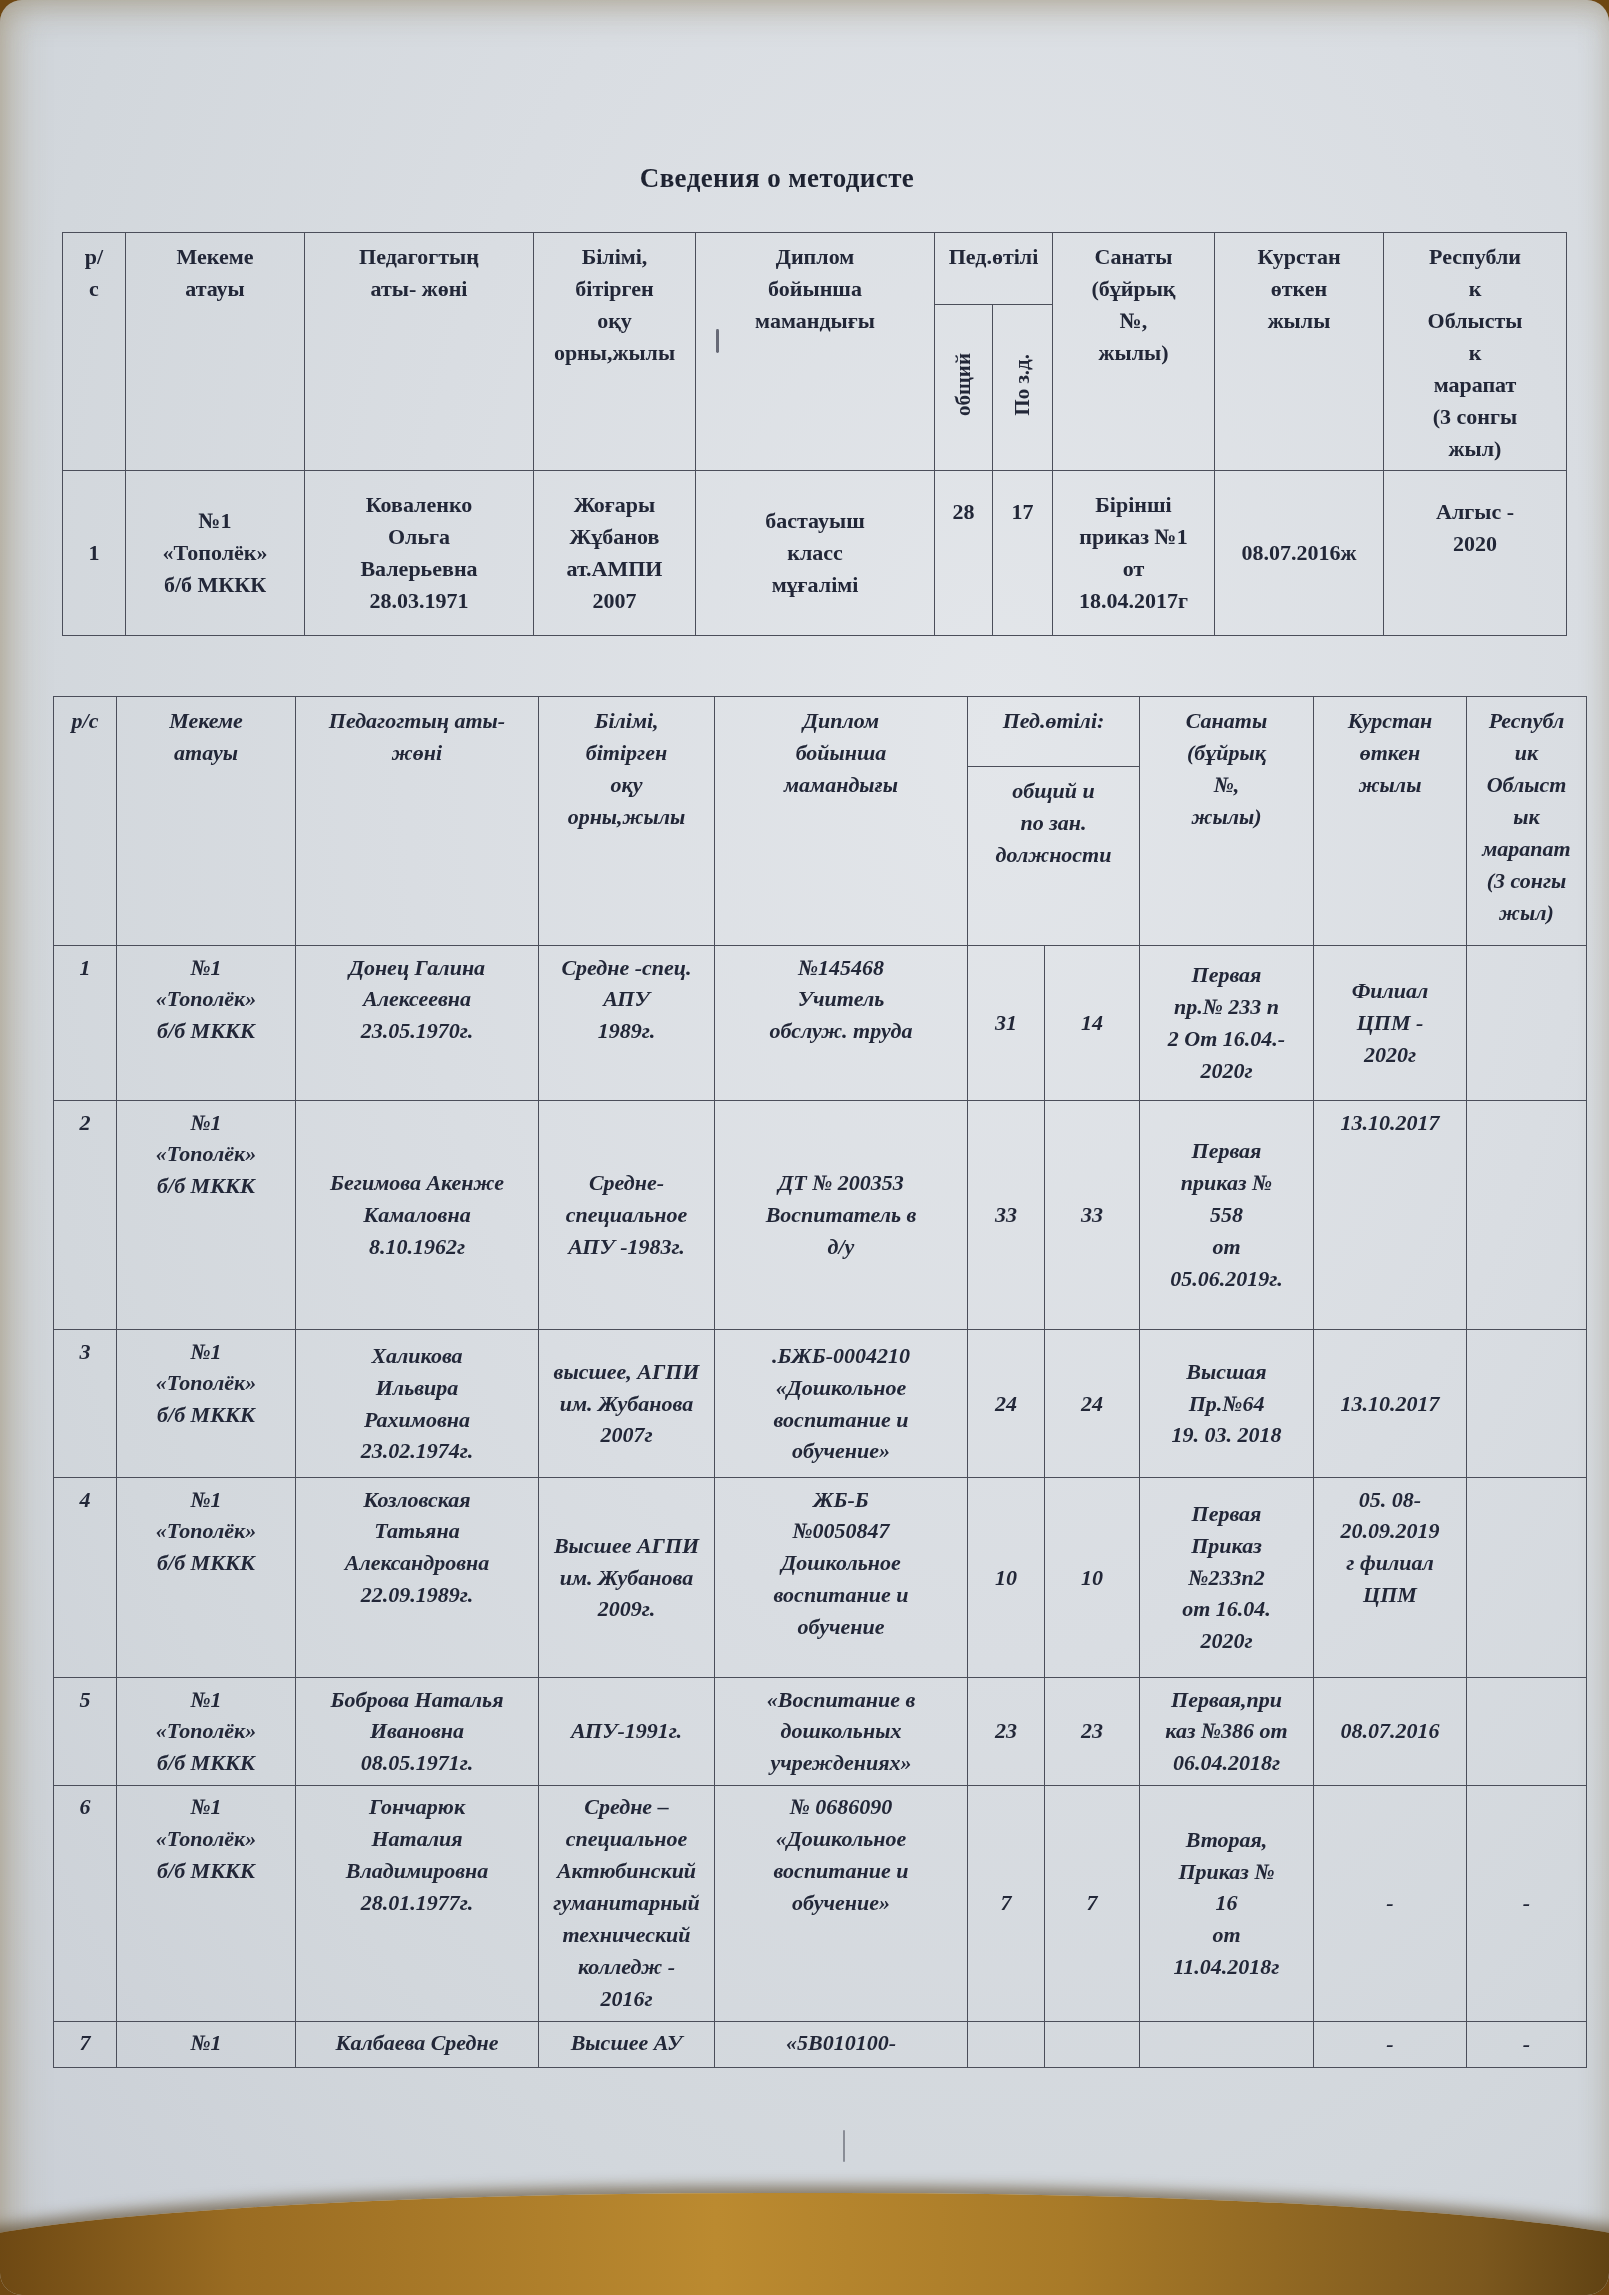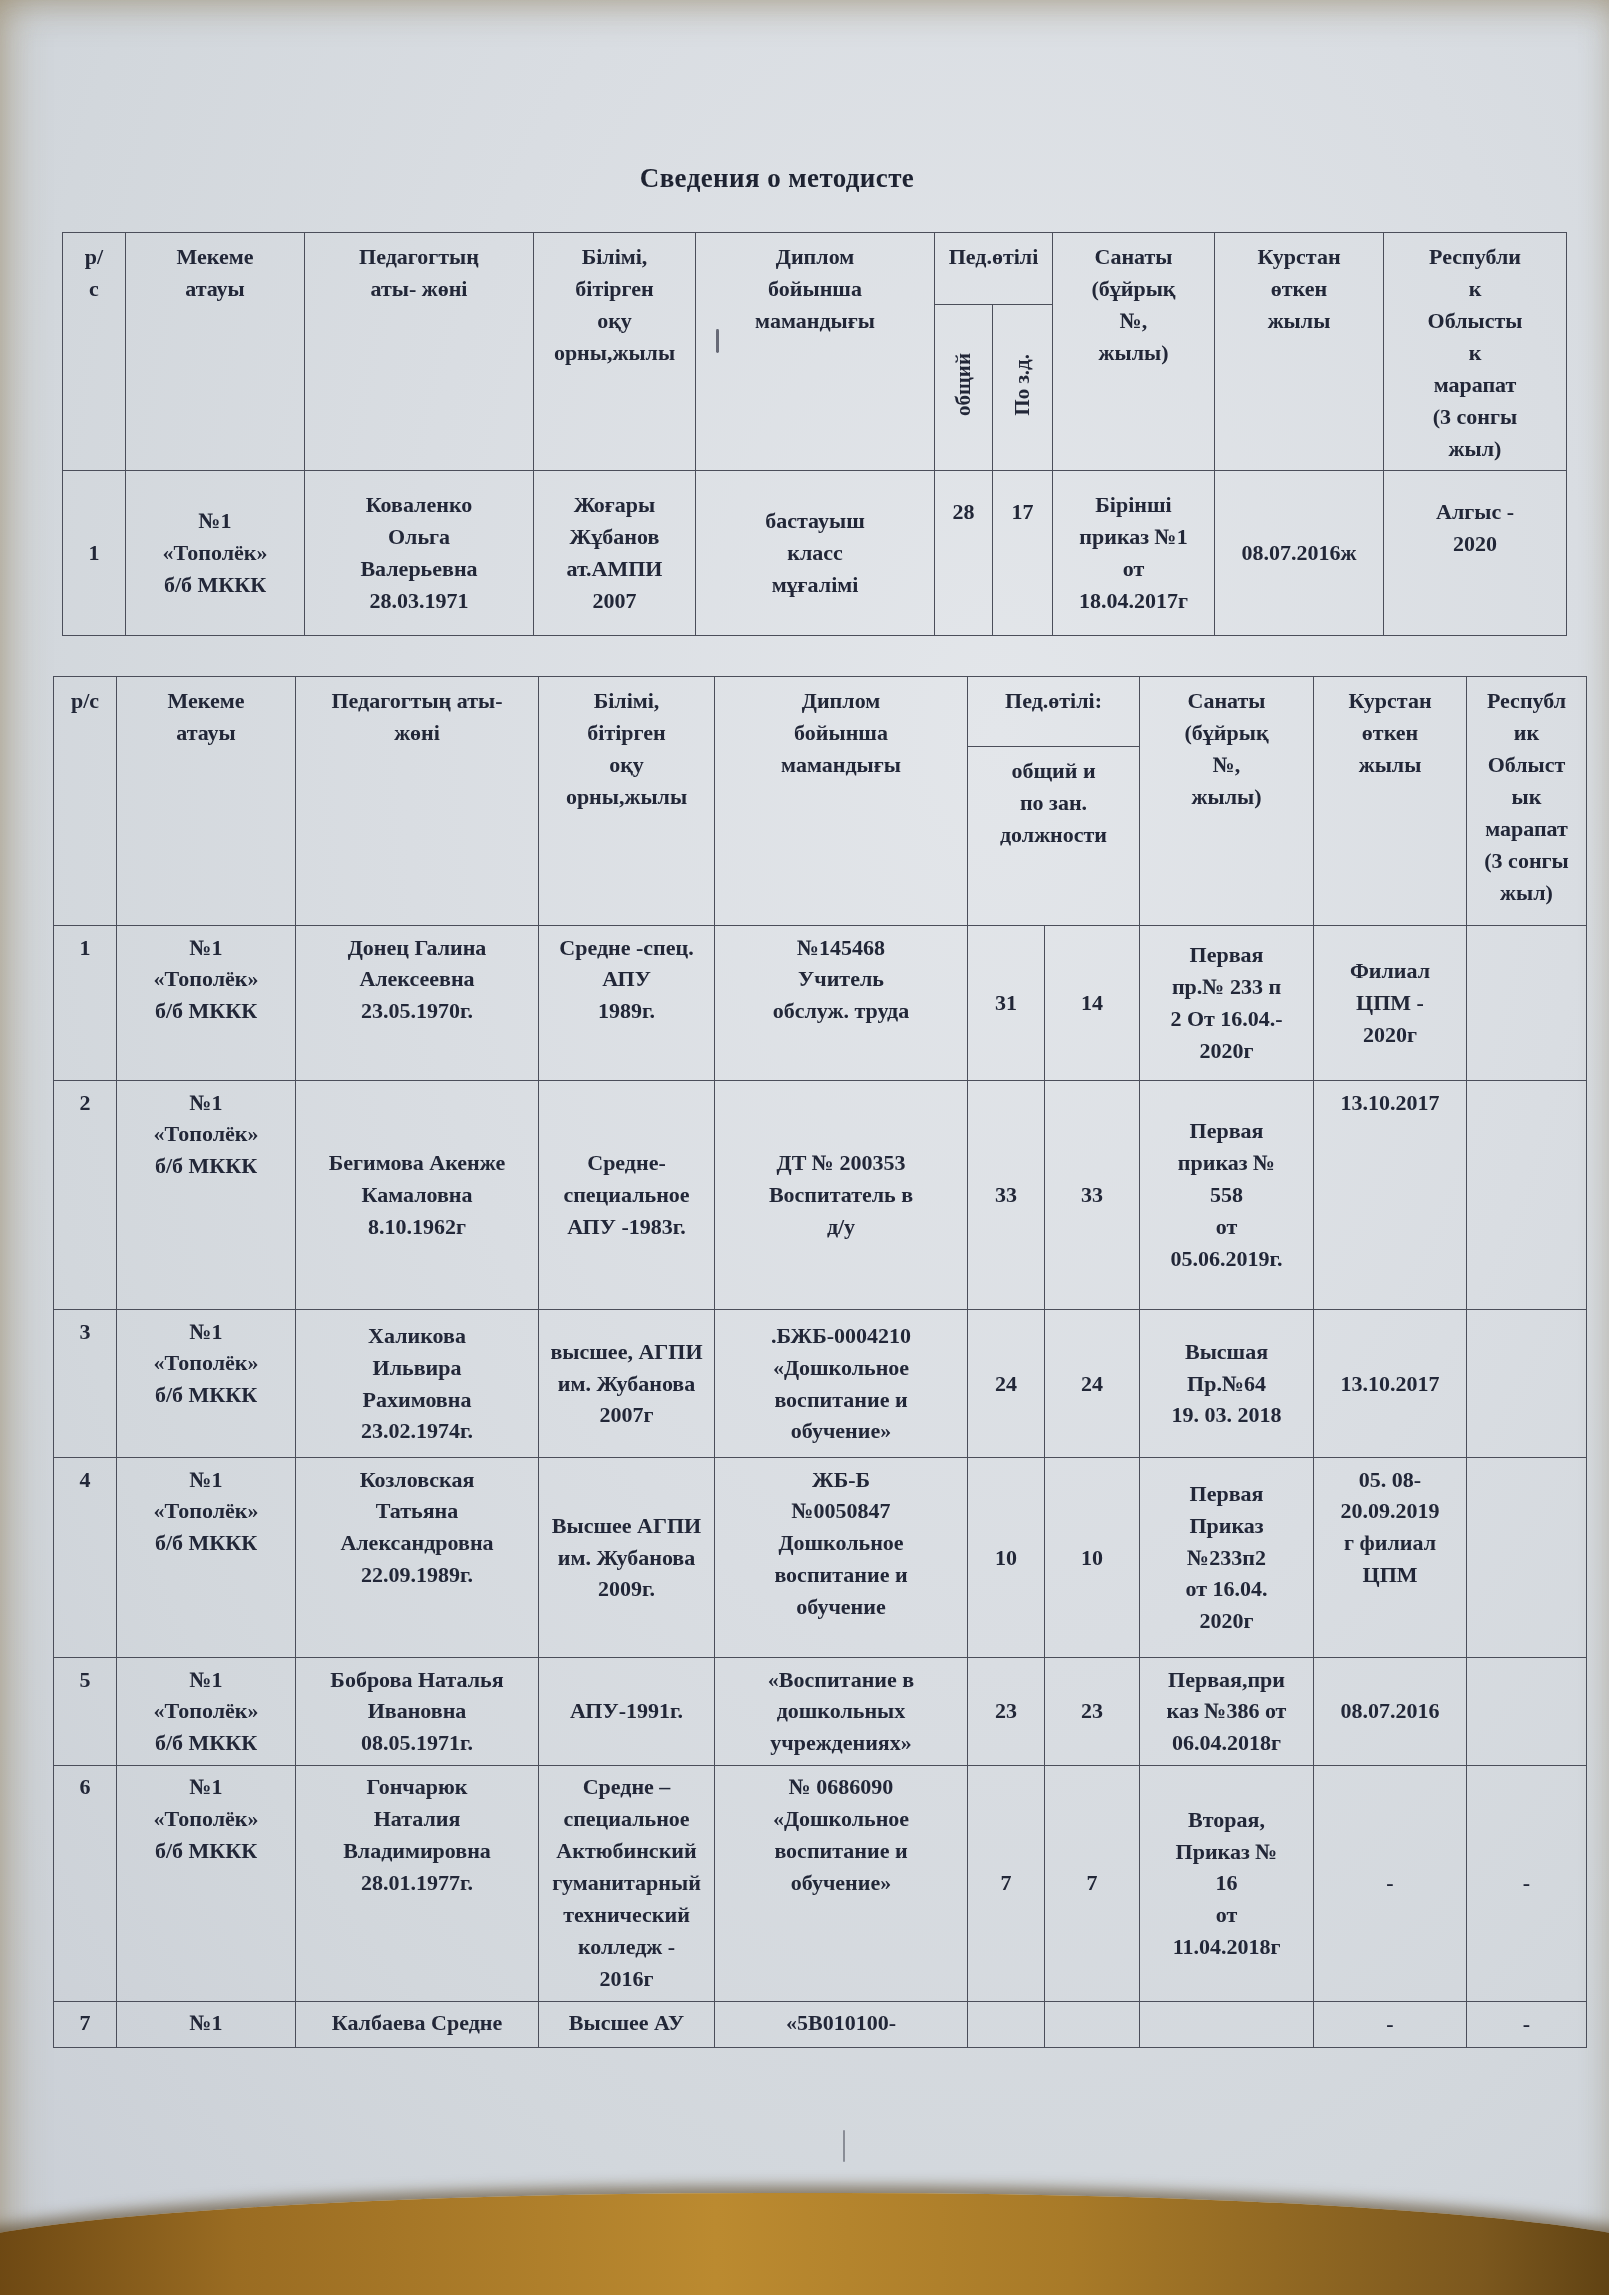--- a/index.html
+++ b/index.html
@@ -1,21 +1,21 @@
 <!DOCTYPE html>
 <html style="font-size:11.3px"><head>
 <meta charset="utf-8">
 <style>
   * { box-sizing: border-box; }
   html,body { margin:0; padding:0; }
   body { background:#6e4712; }
 
   .photo {
     position:relative; width:1609px; height:2295px; overflow:hidden;
-    font-family:"Liberation Serif","DejaVu Serif",serif; color:#20253a;
+    font-family:"Liberation Serif","DejaVu Serif",serif; color:#20253a;border-radius:22px;
   }
 
   .paper {
     position:absolute; left:0; top:0; width:1609px; height:2295px;
     background: radial-gradient(ellipse at 62% 32%, #e3e6ea 0%, #d9dde2 42%, #d2d7dc 70%, #c9ced5 100%);
     box-shadow:
       inset 19.7px 0 42px -11.3px rgba(135,108,58,.38),
       inset -9.8px 0 35px -14px rgba(120,100,60,.22),
       inset 0 18.3px 39px -12.7px rgba(120,100,60,.30);
   }
@@ -40,21 +40,21 @@
     font-weight:bold; text-align:center; white-space:pre-line;
     font-size:22px; line-height:1.45; color:#222738;
     overflow:hidden;
   }
   .tbl th { vertical-align:top; padding:8.4px 4.2px 5.6px; }
   .tbl td { vertical-align:top; padding:5.6px 4.2px; }
   .vm { vertical-align:middle !important; }
   .pt { padding-top:25px !important; }
 
   .tbl1 { left:62px;  top:232px; width:1504px; }
-  .tbl2 { left:53px;  top:676px; width:1533px; }
+  .tbl2 { left:53px;  top:696px; width:1533px;font-style:italic; }
 
   .vcell { vertical-align:middle !important; padding:2.8px 1.4px; }
   .vert {
     display:inline-block; writing-mode:vertical-rl; transform:rotate(180deg);
     line-height:1.05; font-size:21px; white-space:nowrap;
   }
 
   .artifact { position:absolute; background:#3f4250; border-radius:1.4px; }
   .a1 { left:716px; top:329px; width:2.8px; height:24px; opacity:.75; }
   .a2 { left:843px; top:2130px; width:2.1px; height:32px; opacity:.5; }

